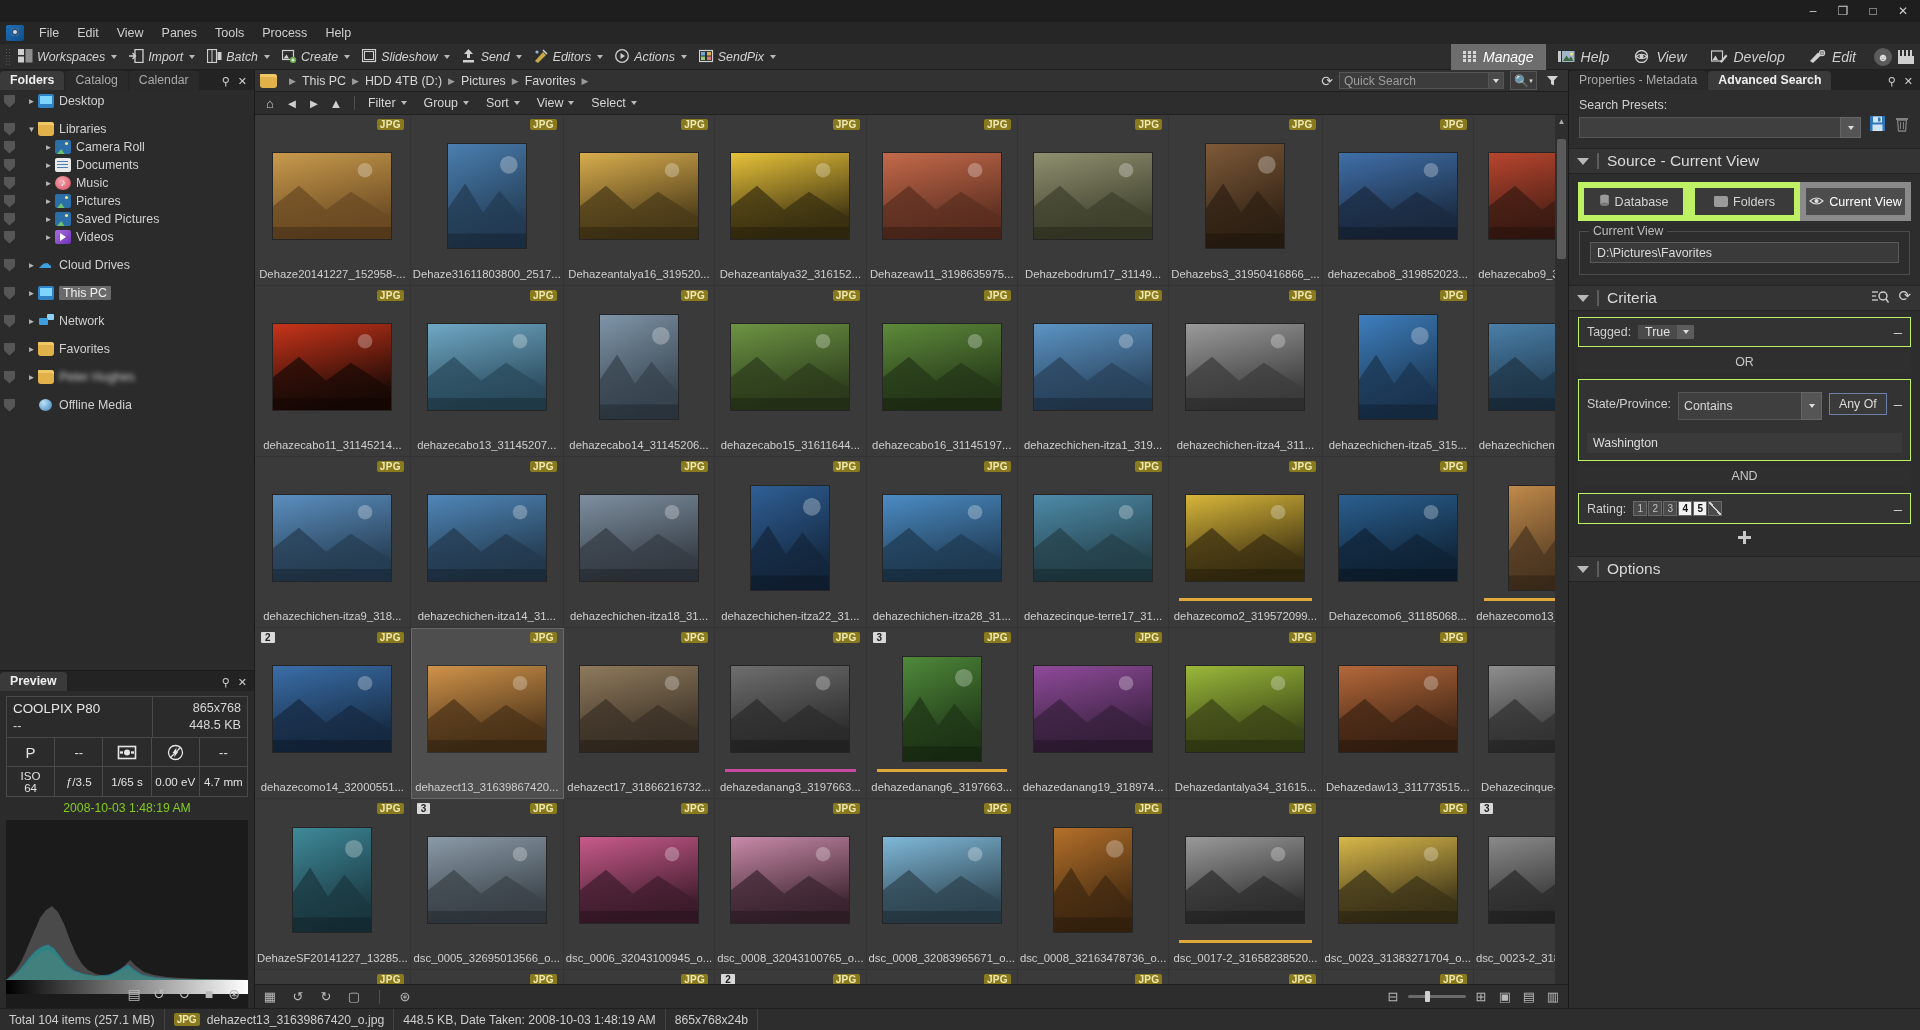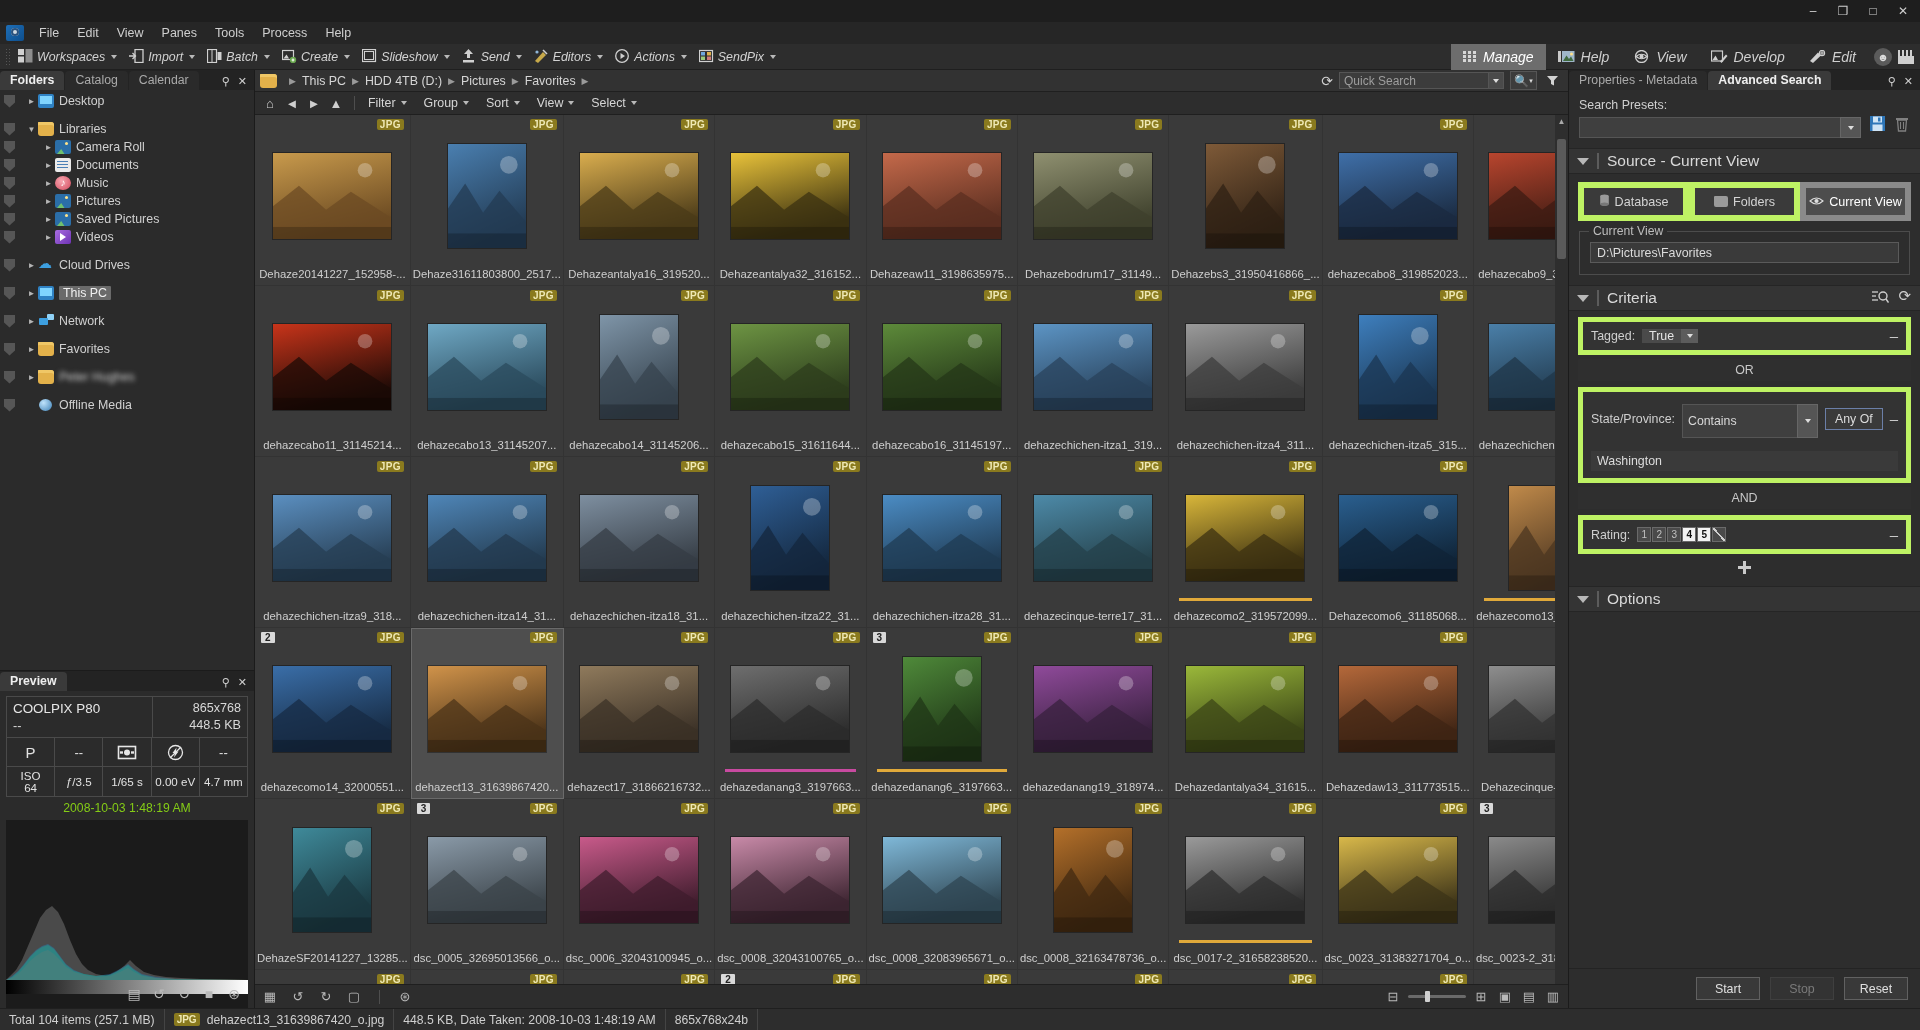--- a/index.html
+++ b/index.html
@@ -195,21 +195,21 @@
   .secHead .acts{ margin-left:auto; display:flex; gap:9px; padding-right:9px; color:#cfcfcf; font-size:13px;}
   .segRow{ display:flex; padding:8px 9px 6px; gap:0;}
   .seg{ flex:1; height:39px; background:#3a3a3a; border:6px solid #bef264; display:flex;
       align-items:center; justify-content:center; gap:5px; font-size:12.6px; color:#d4d4d4;}
   .seg.active{ background:#4d4d4d; border-color:#8a8a8a; color:#fff;}
   .grpbox{ margin:4px 10px 10px; border:1px solid #4c4c4c; padding:10px 10px 11px; position:relative;}
   .grpbox > .cap{ position:absolute; top:-8px; left:9px; background:#2d2d2d; padding:0 4px;
       font-size:12.2px; color:#bdbdbd;}
   .txtfield{ height:21px; background:#3a3a3a; border:1px solid #5a5a5a; display:flex;
       align-items:center; padding:0 6px; font-size:12.4px; color:#dcdcdc;}
-  .critCard{ margin:6px 9px 0; background:#333333; border:5px solid #bef264; padding:7px 8px;
+  .critCard{ margin:6px 9px 0; background:#333333; border:1px solid #bef264; padding:7px 8px;
       display:flex; align-items:center; gap:7px; flex-wrap:wrap;}
   .opRow{ text-align:center; font-size:12.4px; color:#c9c9c9; padding:4px 0; background:#2f2f2f;
       margin:4px 9px 0;}
   .minus{ margin-left:auto; color:#c9c9c9; font-size:15px; line-height:10px;}
   .dropsm{ display:flex; height:14px;}
   .dropsm .fld{ background:#4a4a4a; display:flex;align-items:center;padding:0 7px;font-size:12.4px;color:#e4e4e4;}
   .dropsm .btn{ width:17px;background:#5c5c5c;display:flex;align-items:center;justify-content:center;}
   .anyof{ border:1px solid #6b7fa8; background:#3a3a3a; padding:3px 9px; font-size:12.3px; color:#dcdcdc;}
   .critInput{ flex:1 0 100%; height:20px; background:#3a3a3a; display:flex; align-items:center;
       padding:0 6px; font-size:12.4px; color:#dcdcdc; margin-top:6px;}
@@ -1618,21 +1618,21 @@
             <span class="fld">True</span>
             <span class="btn">
               <span style="width:0;height:0;border-left:3.5px solid transparent;border-right:3.5px solid transparent;border-top:4px solid #ddd;display:inline-block;"></span>
             </span>
           </span>
           <span class="minus">–</span>
         </div>
         <div class="opRow">OR</div>
         <div class="critCard">
           <span class="lbl">State/Province:</span>
-          <span class="combo" style="flex:1;height:34px;">
+          <span class="combo" style="flex:1;height:28px;">
             <span class="fld">Contains</span>
             <span class="btn">
               <span style="width:0;height:0;border-left:3.5px solid transparent;border-right:3.5px solid transparent;border-top:4px solid #ddd;display:inline-block;"></span>
             </span>
           </span>
           <span class="anyof">Any Of</span>
           <span class="minus">–</span>
           <span class="critInput">Washington</span>
         </div>
         <div class="opRow">AND</div>
@@ -1653,25 +1653,20 @@
               <path d="M6 1 h3 v5 h5 v3 h-5 v5 h-3 v-5 h-5 v-3 h5 Z" fill="#c9c9c9"></path>
             </svg>
         </div>
 
         <div class="secHead">
           <div class="tri"></div>
           <div class="bar"></div>
           <div class="ttl">Options</div>
         </div>
 
-        <div class="rpFooter">
-          <div class="fbtn">Start</div>
-          <div class="fbtn disabled">Stop</div>
-          <div class="fbtn">Reset</div>
-        </div>
       </div>
     </div>
   </div>
 
   <div class="statusbar">
     <div class="sbcell">Total 104 items  (257.1 MB)</div>
     <div class="sbcell">
       <span class="sbjpg">JPG</span>
       <span>dehazect13_31639867420_o.jpg</span>
     </div>

